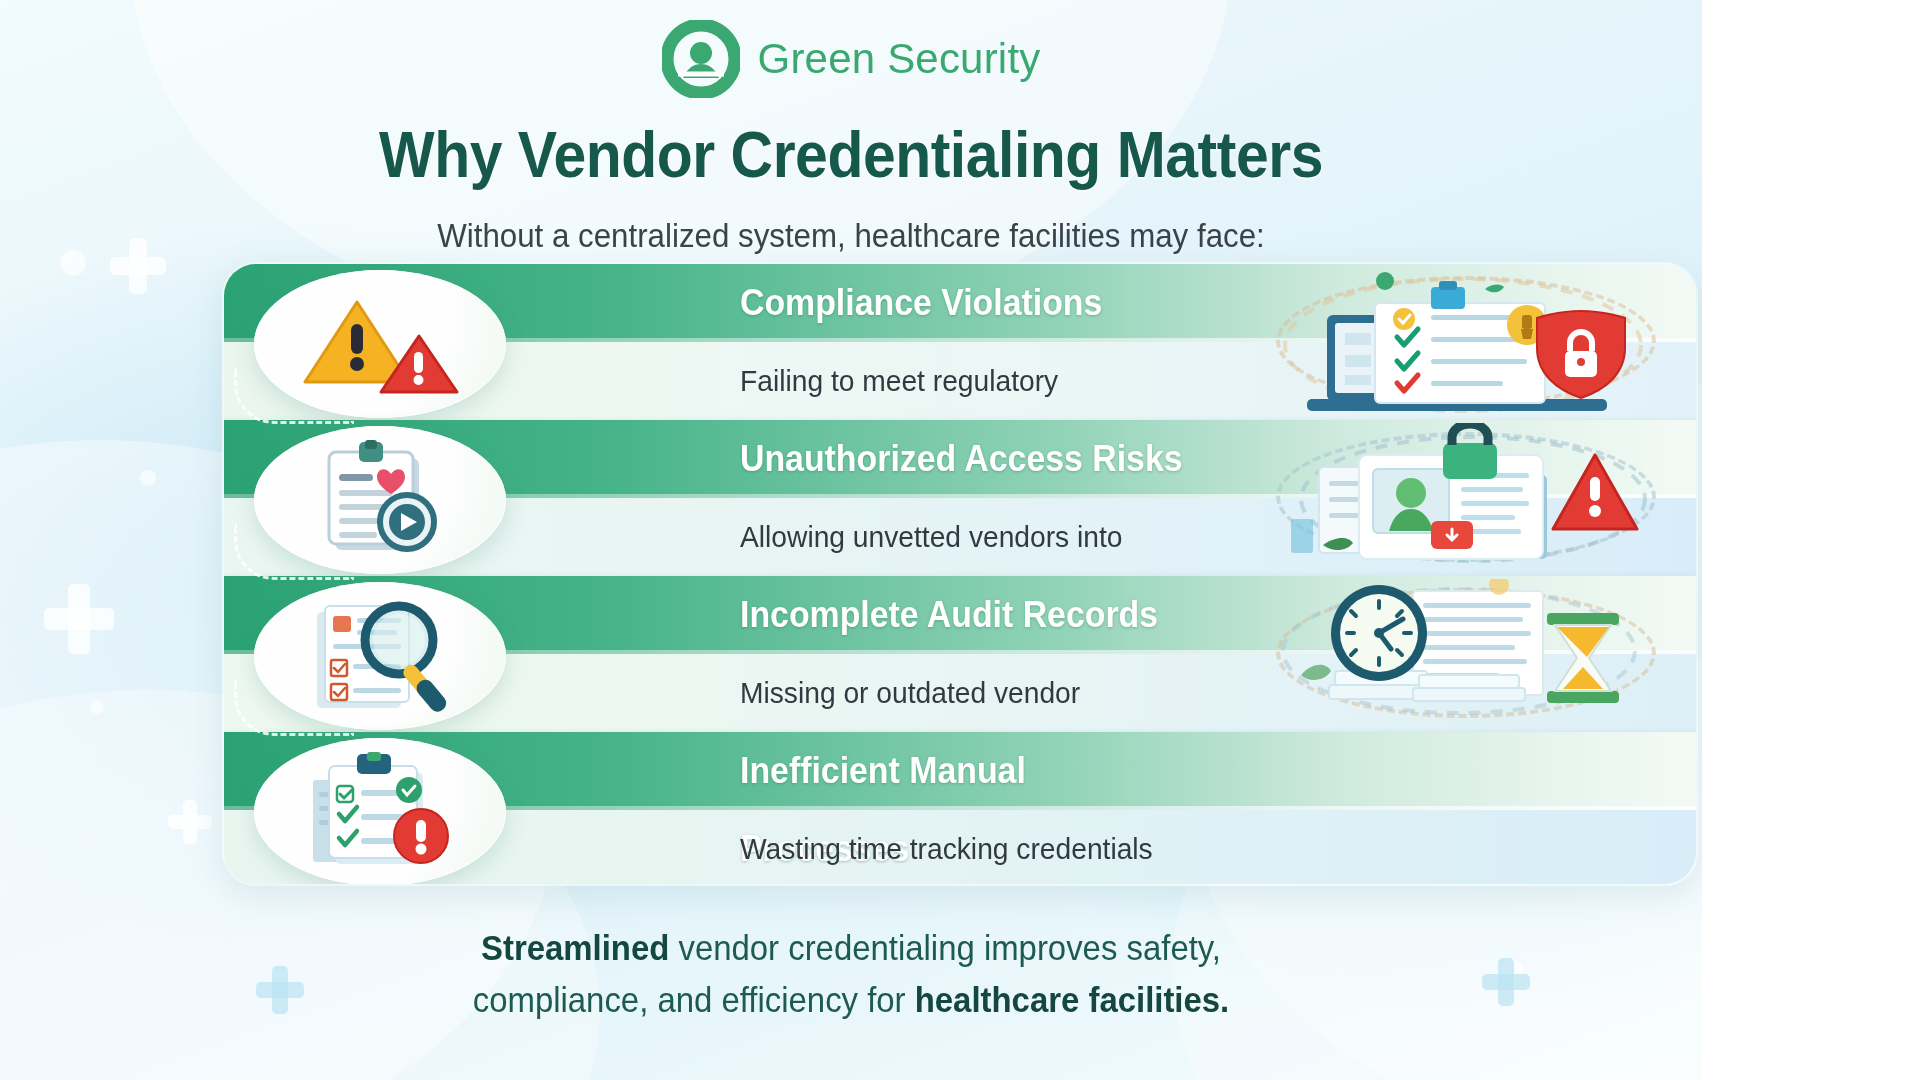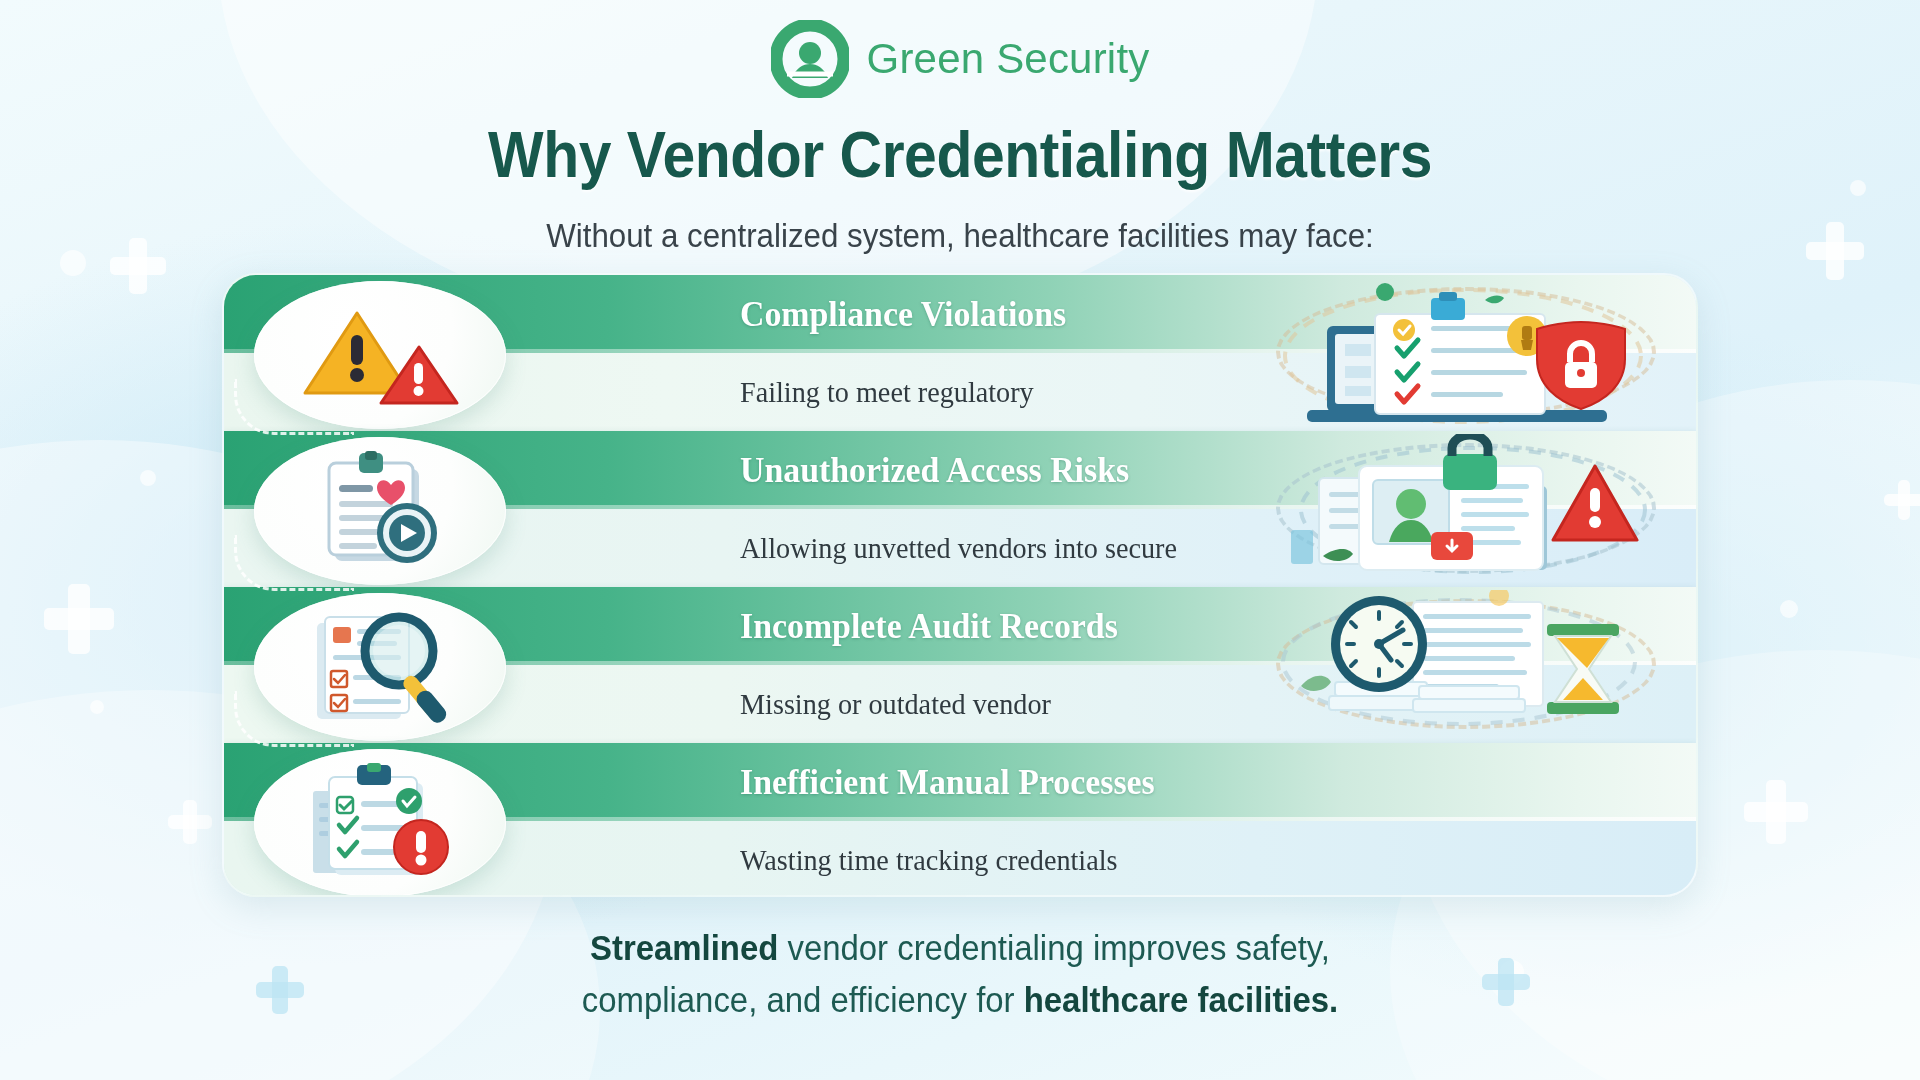--- a/index.html
+++ b/index.html
@@ -8,21 +8,21 @@
   html, body {
     width: 1920px;
     height: 1080px;
     overflow: hidden;
     font-family: "Liberation Sans", sans-serif;
   }
 
   
   .canvas {
     position: relative;
-    width: 1920px;
+    width: 1702px;
     height: 1080px;
     background:
       radial-gradient(ellipse 900px 600px at 18% 55%, rgba(196,230,245,0.85) 0%, rgba(196,230,245,0) 62%),
       radial-gradient(ellipse 800px 560px at 85% 62%, rgba(199,233,246,0.80) 0%, rgba(199,233,246,0) 62%),
       linear-gradient(160deg, #f2fbfd 0%, #e8f6fb 28%, #dff2fa 55%, #e9f7fb 78%, #f4fcfd 100%);
     overflow: hidden;
   }
 
   
   .wave {
@@ -72,28 +72,27 @@
   .subhead {
     position: absolute; left: 0; right: 0; top: 216px;
     text-align: center;
     font-size: 34px; font-weight: 400; color: #39434a;
     transform: scaleX(0.92);
   }
 
   
   .panel {
     position: absolute;
-    left: 222px; top: 273px;
+    left: 222px; top: 262px;
     width: 1476px; height: 624px;
     border-radius: 34px;
     background: linear-gradient(118deg, rgba(196,233,214,0.62) 0%, rgba(214,240,238,0.55) 45%, rgba(220,240,248,0.55) 100%);
     border: 2px solid rgba(255,255,255,0.55);
     box-shadow: 0 10px 34px rgba(110,160,170,0.18);
     overflow: hidden;
-    font-family: Liberation Serif, serif;
   }
 
   .rows { position: absolute; inset: 0; }
 
   .row {
     position: absolute; left: 0; right: 0;
     height: 156px;
     display: flex; align-items: stretch;
   }
   .row.r0 { top: 0;   }

